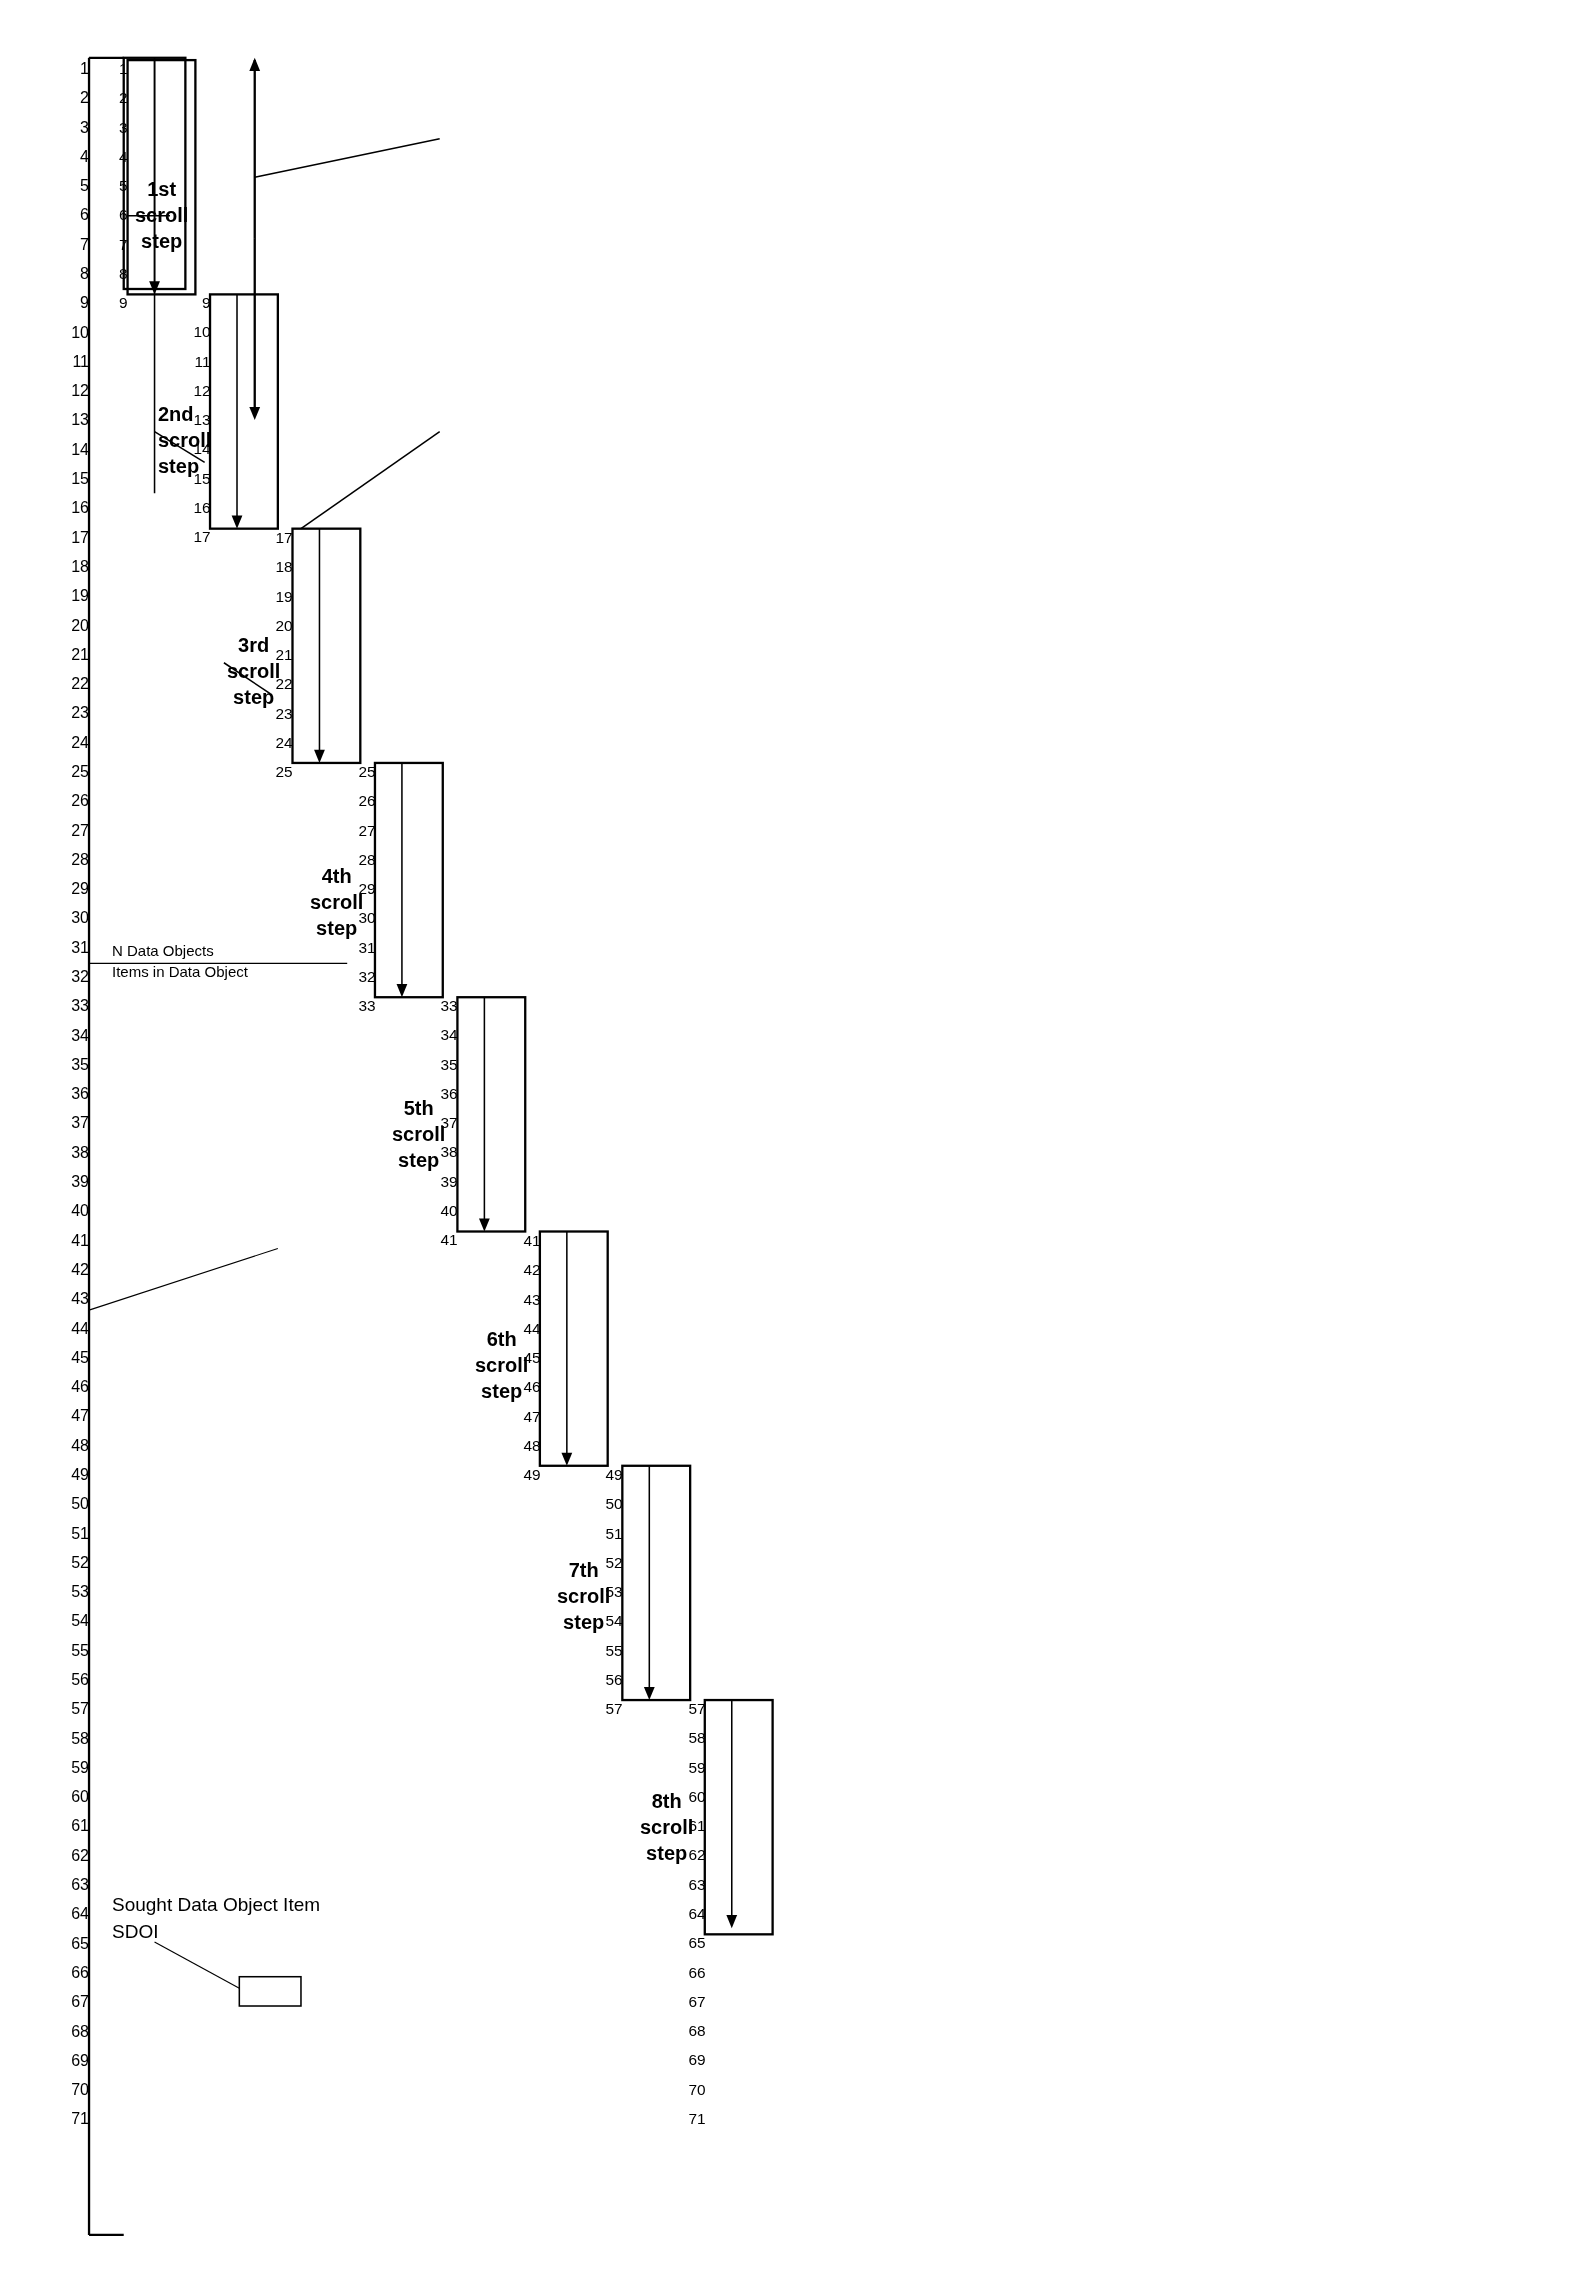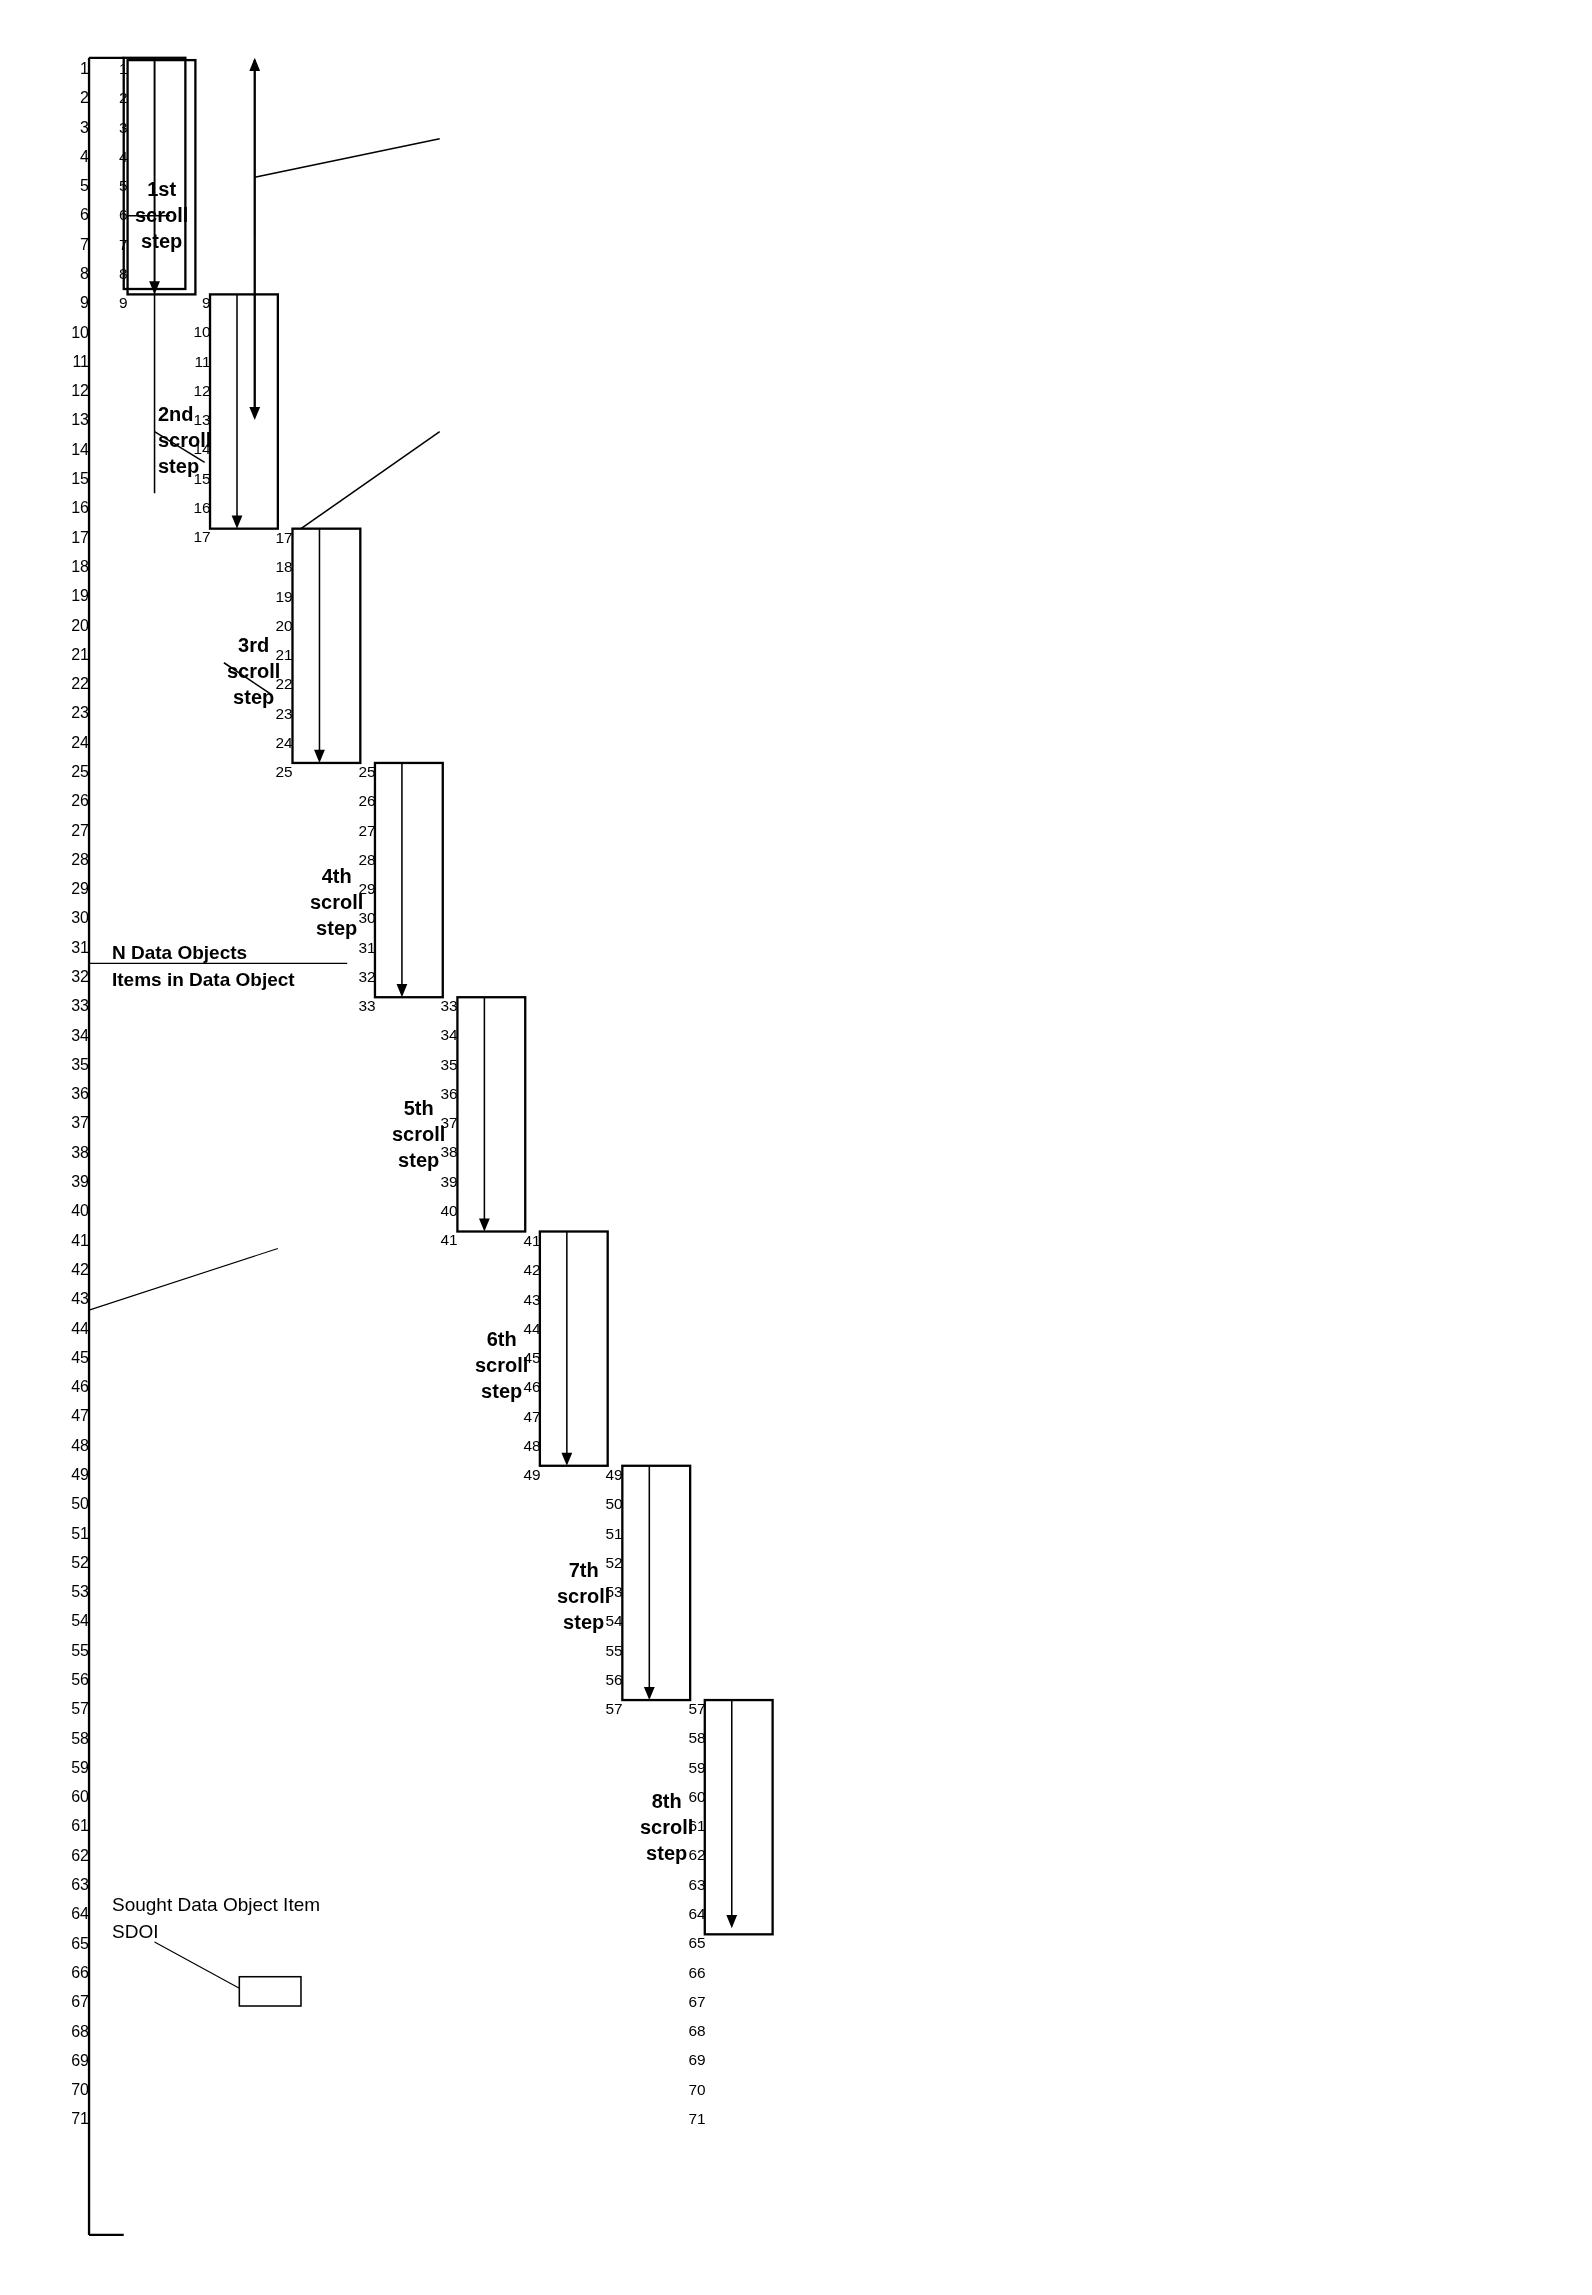--- a/index.html
+++ b/index.html
@@ -137,21 +137,21 @@
   <div style="position:absolute; left:310px; top:863px; font-size:20px; font-weight:bold; text-align:center; line-height:1.3;">4th<br>scroll<br>step</div>
 
   <div style="position:absolute; left:392px; top:1095px; font-size:20px; font-weight:bold; text-align:center; line-height:1.3;">5th<br>scroll<br>step</div>
 
   <div style="position:absolute; left:475px; top:1326px; font-size:20px; font-weight:bold; text-align:center; line-height:1.3;">6th<br>scroll<br>step</div>
 
   <div style="position:absolute; left:557px; top:1557px; font-size:20px; font-weight:bold; text-align:center; line-height:1.3;">7th<br>scroll<br>step</div>
 
   <div style="position:absolute; left:640px; top:1788px; font-size:20px; font-weight:bold; text-align:center; line-height:1.3;">8th<br>scroll<br>step</div>
 
-  <div style="position:absolute; left:112px; top:940px; font-size:19px; line-height:1.4;font-weight:bold;">N Data Objects<br>Items in Data Object</div>
+  <div style="position:absolute; left:112px; top:940px; font-size:15px; line-height:1.4;">N Data Objects<br>Items in Data Object</div>
 
   <div style="position:absolute; left:112px; top:1256px; font-size:19px;"></div>
 
   <div style="position:absolute; left:112px; top:1892px; font-size:19px; line-height:1.4;">Sought Data Object Item<br>SDOI</div>
 
   <div style="position:absolute; left:258px; top:1979px; font-size:18.5px;"></div>
 
   <div style="position:absolute; left:54px; top:60px;">
 
   <div style="position: absolute; top: 0px; left: 0px; font-size: 16px; width: 35px; text-align: right;">1</div>

